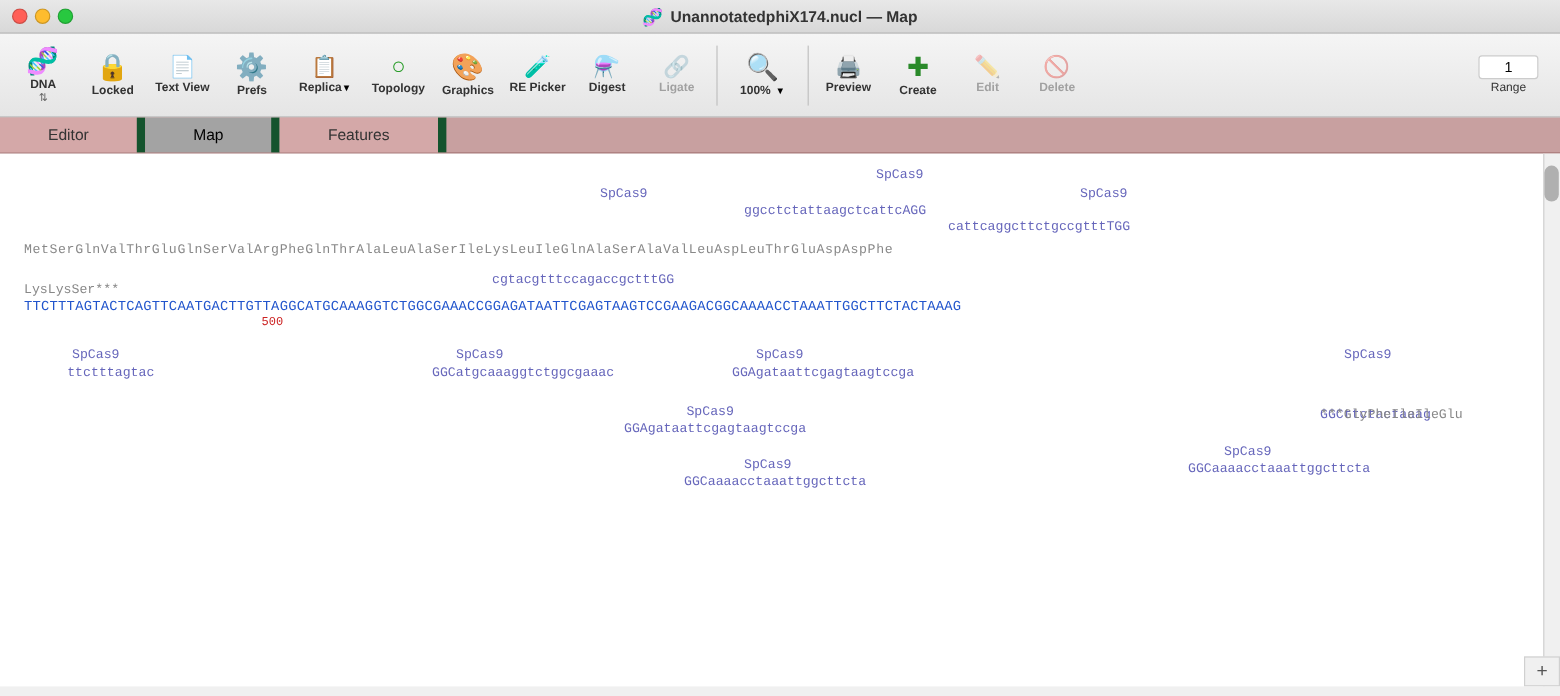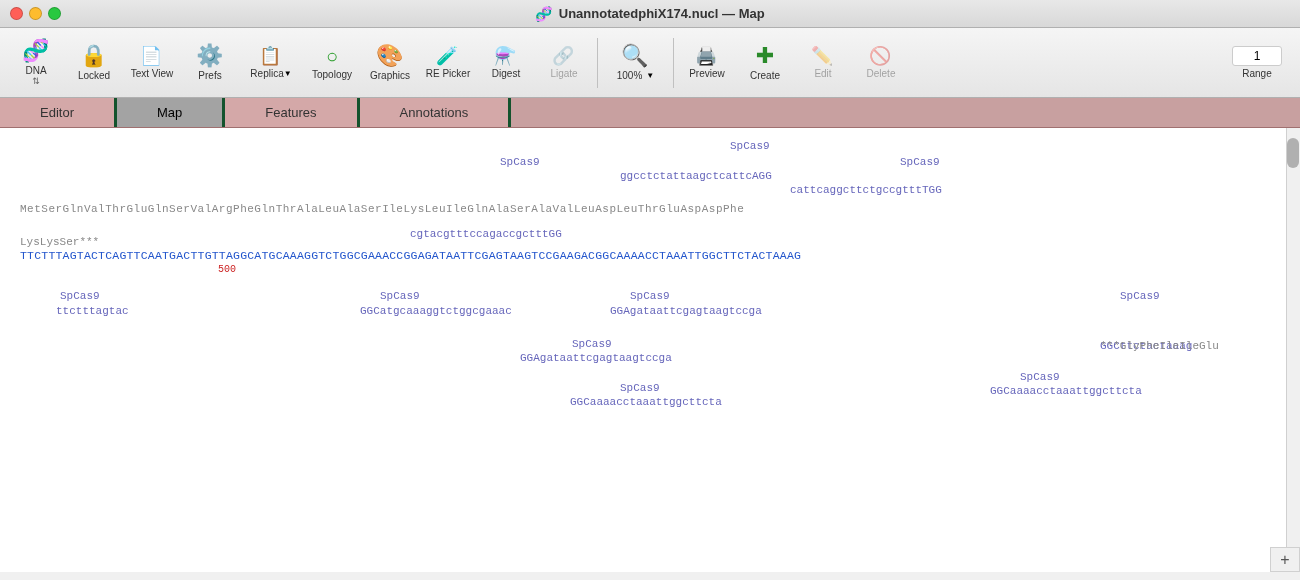--- a/index.html
+++ b/index.html
@@ -74,20 +74,21 @@
     }
     .tool-icon {
       font-size: 22px;
       line-height: 1;
     }
     .tool-label {
       font-size: 10px;
       color: #333;
       text-align: right;
       white-space: nowrap;
+      font-weight: bold;
     }
     .tool-separator {
       width: 1px;
       height: 50px;
       background: #c0c0c0;
       margin: 0 3px;
     }
     .toolbar-range {
       display: flex;
       flex-direction: column;
@@ -114,21 +115,21 @@
       display: flex;
       background: #c8a0a0;
       border-bottom: 1px solid #a07070;
     }
     .tab {
       padding: 7px 40px;
       font-size: 13px;
       font-weight: 500;
       color: #333;
       cursor: pointer;
-      border-right: 3px solid #14532d;
+      border-right: 7px solid #14532d;
       background: #d4a8a8;
       position: relative;
     }
     .tab.active {
       background: #a3a3a3;
       color: #000;
     }
     .tab:first-child {
       border-left: none;
     }
@@ -337,23 +338,20 @@
 <div class="tabs">
   <div class="tab">
     <span>Editor</span>
   </div>
   <div class="tab active">
     <span>Map</span>
   </div>
   <div class="tab">
     <span>Features</span>
   </div>
-  <div class="tab">
-    <span>Annotations</span>
-  </div>
 </div>
 
 <div class="main-content">
 
   <div class="sequence-area">
 
     <span class="t1 anno-label" style="top:12px; left:730px; font-size:11px; color:#6666bb;">SpCas9</span>
 
     <span class="t1 anno-label" style="top:28px; left:500px; font-size:11px; color:#6666bb;">SpCas9</span>
 

